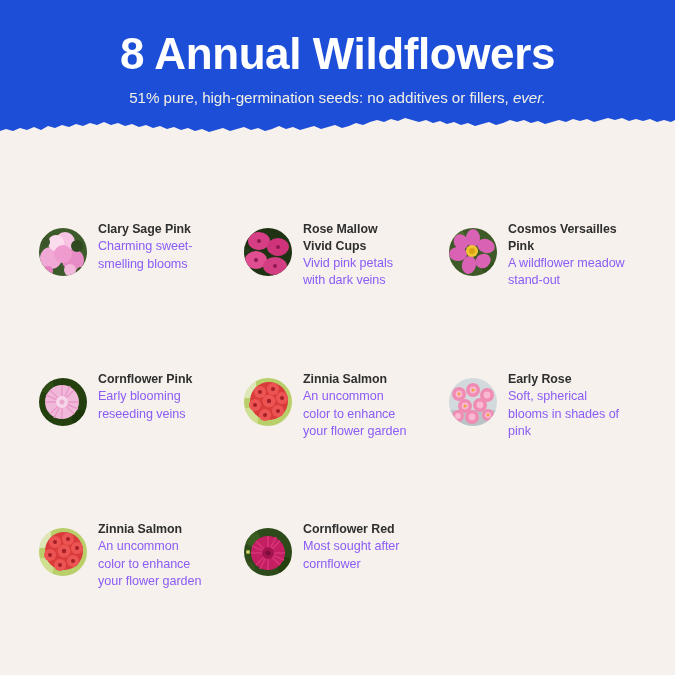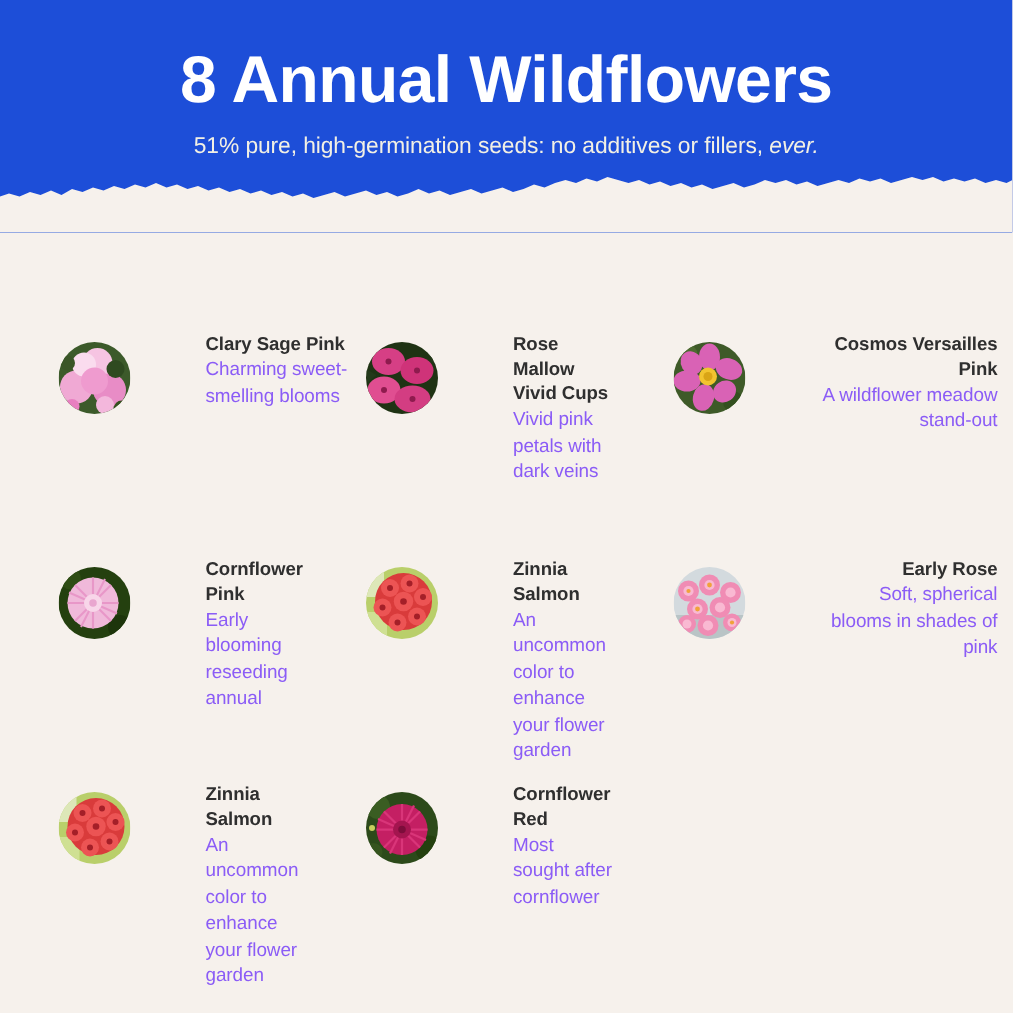--- a/index.html
+++ b/index.html
@@ -69,23 +69,22 @@
     flex-wrap:wrap;
     align-content:flex-start;
   }
   .cell {
     width:205px;
     height:150px;
     padding-left:39px;
     padding-top:21px;
     display:flex;
     align-items:flex-start;
-    gap:39px;
-  }
-  .cell.col3 { width:265px;text-align:right; }
+  }
+  .cell.col3 { width:265px; }
 
   .thumb {
     flex:0 0 auto;
     width:48px;
     height:48px;
     border-radius:50%;
     overflow:hidden;
     position:relative;
     margin-top:7px;
   }
@@ -230,21 +229,21 @@
           <line x1="23" y1="24" x2="39" y2="31"></line>
           <line x1="23" y1="24" x2="15" y2="40"></line>
           <line x1="23" y1="24" x2="7" y2="17"></line>
         </g>
         <circle cx="23" cy="24" r="6" fill="#f8d6e9"></circle>
         <circle cx="23" cy="24" r="2.5" fill="#e9a6cf"></circle>
       </svg>
     </div>
     <div class="txt">
       <div class="i-title">Cornflower Pink</div>
-      <div class="i-desc">Early blooming reseeding annual</div>
+      <div class="i-desc">Early blooming reseeding veins</div>
     </div>
   </div>
 
   <div class="cell">
     <div class="thumb">
       <svg viewBox="0 0 48 48">
         <rect width="48" height="48" fill="#b9cf6a"></rect>
         <rect x="0" y="0" width="12" height="20" fill="#dde7b8"></rect>
         <rect x="0" y="30" width="14" height="18" fill="#cfe093"></rect>
         <circle cx="25" cy="23" r="19" fill="#d93b3b"></circle>

